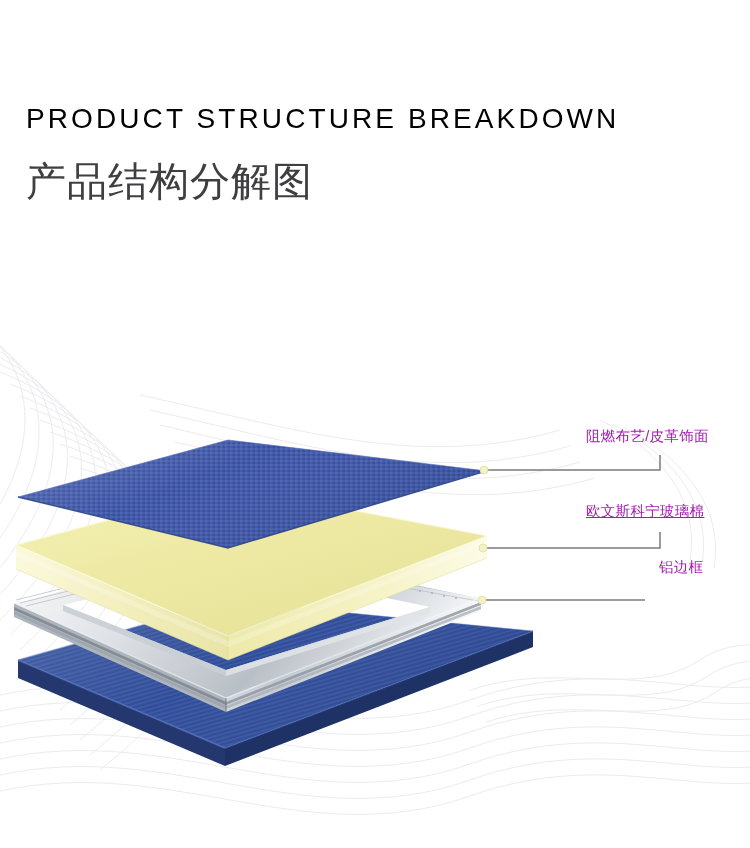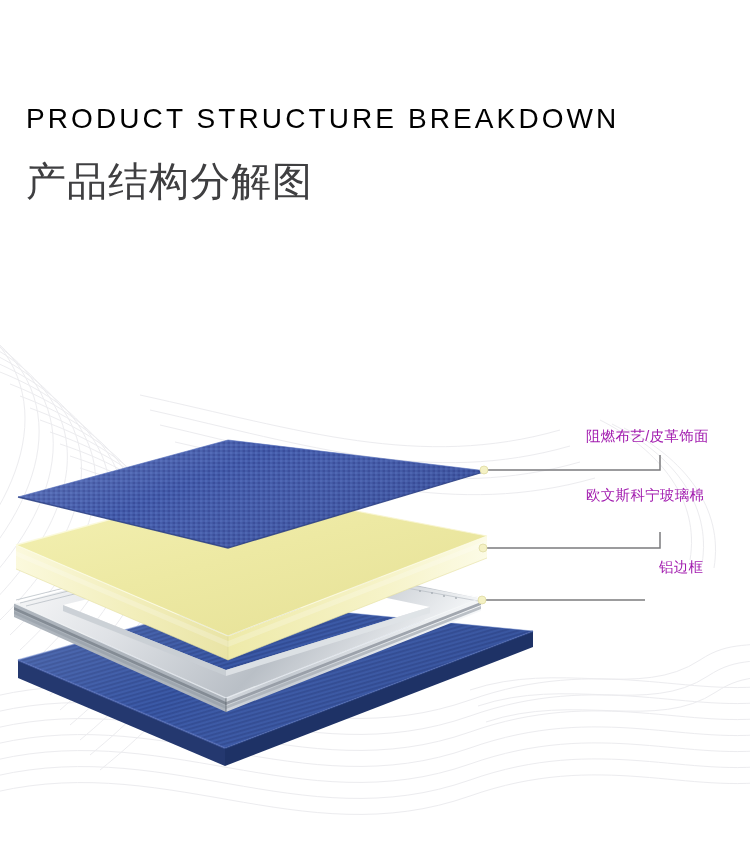--- a/index.html
+++ b/index.html
@@ -78,21 +78,21 @@
   
   .callout-label {
     position: absolute;
     font-size: 14.5px;
     line-height: 20px;
     letter-spacing: 0.3px;
     color: #a21caf;
     white-space: nowrap;
   }
   #callout-label-0 { left: 586px; top: 426px; }
-  #callout-label-1 { left: 586px; top: 485px; }
+  #callout-label-1 { left: 586px; top: 501px; text-decoration: underline; }
   #callout-label-2 { left: 659px; top: 557px; }
 </style>
 </head>
 <body>
 
 <div class="page">
 
   <svg class="bg-texture" viewBox="0 0 750 848" preserveAspectRatio="none" aria-hidden="true">
     <defs>
       <clipPath id="pageClip">

